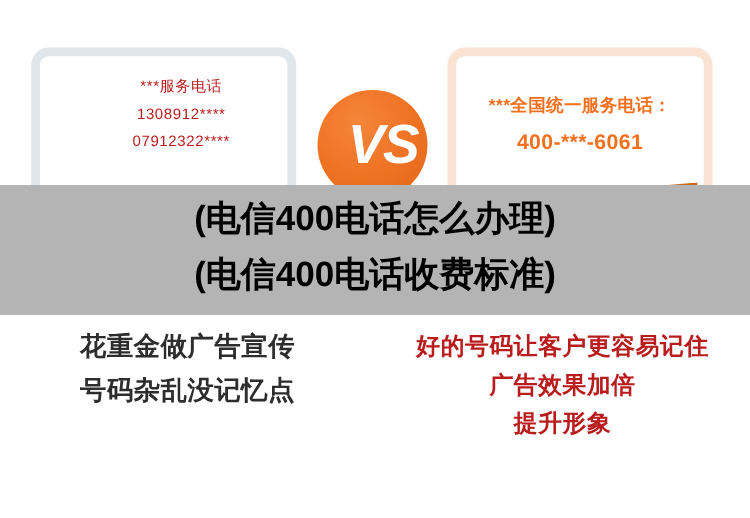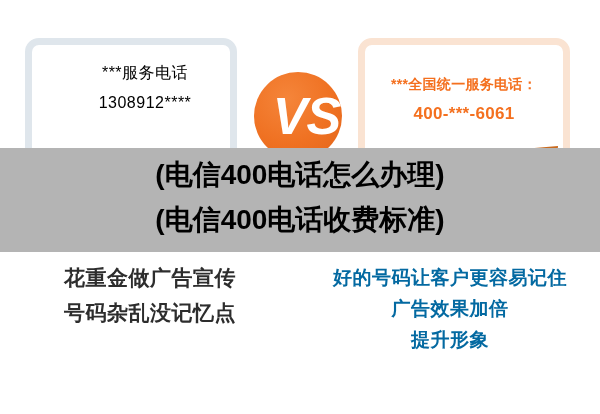--- a/index.html
+++ b/index.html
@@ -121,22 +121,22 @@
   
   .card-text {
     position: absolute;
     text-align: center;
     line-height: 1.85;
   }
   .card-text-left {
     left: 25px;
     top: 58px;
     width: 240px;
-    color: #000000;
-    font-size: 16px;
+    color: #b91c1c;
+    font-size: 12px;
     letter-spacing: 0.5px;
   }
   .card-text-right {
     left: 358px;
     top: 72px;
     width: 212px;
     color: #f4701f;
     font-size: 15px;
     font-weight: bold;
     letter-spacing: 0.3px;
@@ -152,21 +152,21 @@
     width: 88px;
     height: 88px;
     border-radius: 50%;
     background: radial-gradient(circle at 38% 30%, #f5853a 0%, #ef7122 55%, #e2651a 100%);
     display: flex;
     align-items: center;
     justify-content: center;
   }
   .vs-badge span {
     color: #ffffff;
-    font-size: 52px;
+    font-size: 44px;
     font-weight: bold;
     font-style: italic;
     letter-spacing: -1px;
     line-height: 1;
     margin-left: 17px;
   }
 
   
   .ribbon {
     position: absolute;
@@ -229,21 +229,21 @@
   .col-left p {
     margin: 0;
     color: #2d2d2d;
     font-size: 21px;
     font-weight: bold;
     line-height: 1.68;
     letter-spacing: 0.5px;
   }
   .col-right p {
     margin: 0;
-    color: #0369a1;
+    color: #b91c1c;
     font-size: 19px;
     font-weight: bold;
     line-height: 1.62;
     letter-spacing: 0.5px;
   }
   .col-right { padding-top: 9px; }
 </style>
 </head>
 <body>
 
@@ -258,20 +258,21 @@
 
     <div class="mon-r-screen"></div>
     <div class="mon-r-neck"></div>
     <div class="mon-r-base"></div>
     <div class="mouse-cord"></div>
     <div class="mouse"></div>
 
     <div class="card-text card-text-left">
       <div>***服务电话</div>
       <div>1308912****</div>
+      <div>07912322****</div>
     </div>
 
     <div class="card-text card-text-right">
       <div class="line-big">***全国统一服务电话：</div>
       <div class="line-num">400-***-6061</div>
     </div>
 
     <div class="vs-badge">
       <span>VS</span>
     </div>

